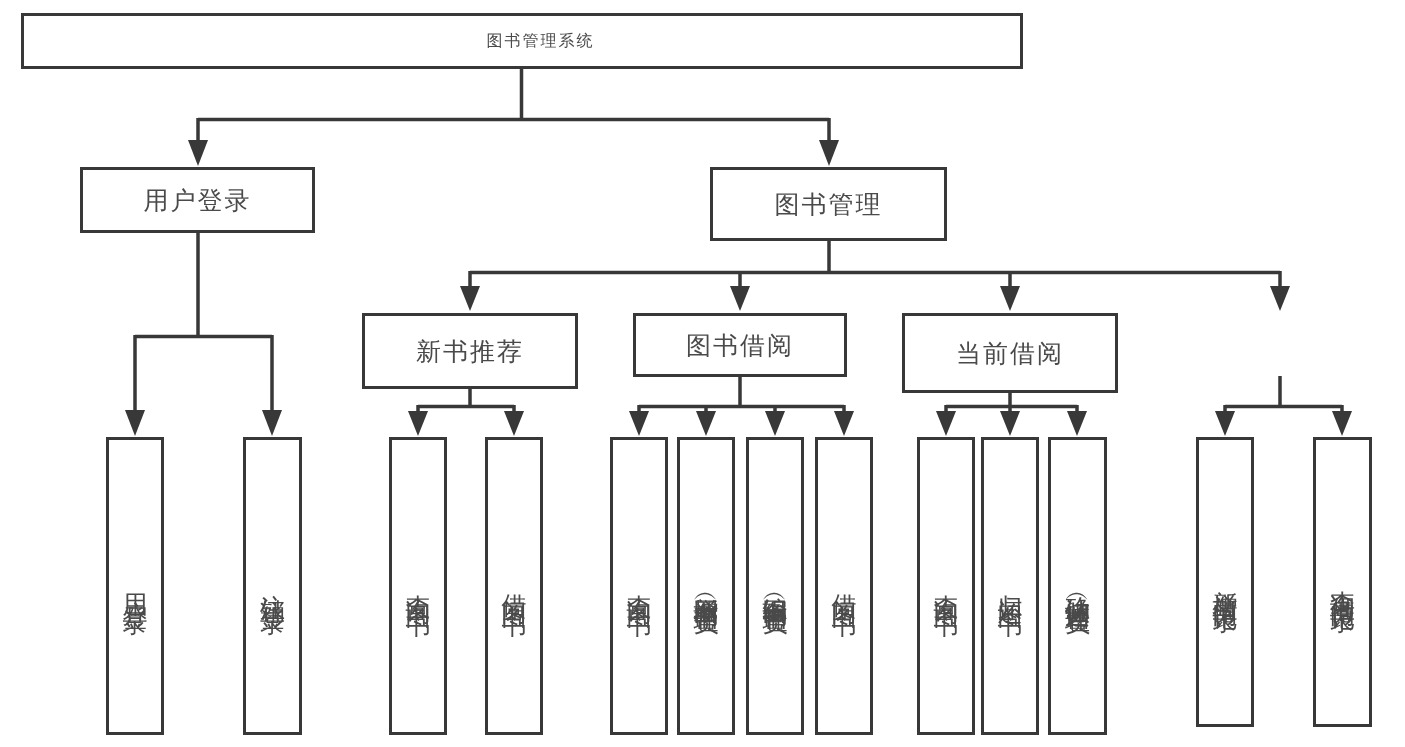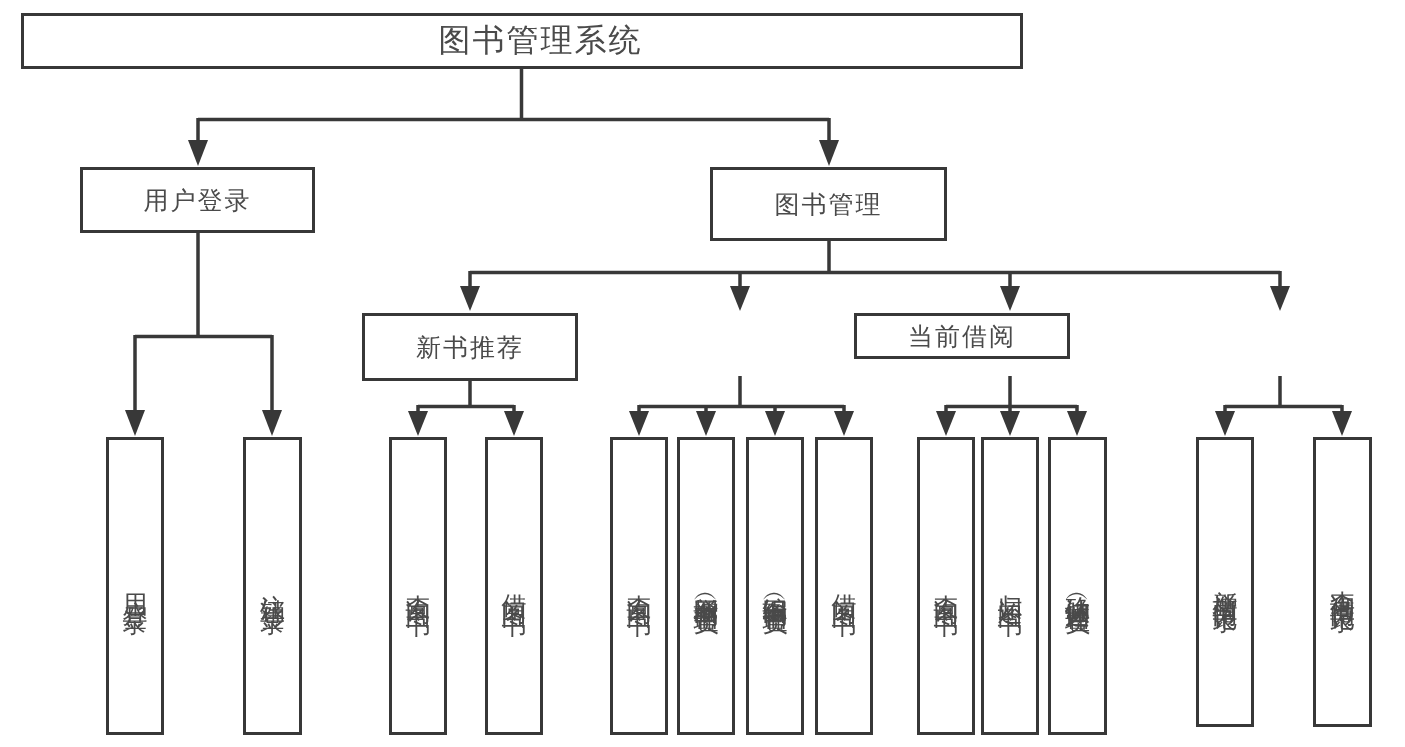--- a/index.html
+++ b/index.html
@@ -6,21 +6,21 @@
   #stage{
     position:relative;width:1405px;height:747px;background:#ffffff;
     font-family:"Liberation Sans",sans-serif;overflow:hidden;
   }
   #wires{position:absolute;left:0;top:0;width:1405px;height:747px;}
   .node{
     position:absolute;box-sizing:border-box;background:#ffffff;
     border:3px solid #383838;display:flex;align-items:center;justify-content:center;
     color:#4a4a4a;z-index:2;
   }
-  .root .lbl{font-size:32px;letter-spacing:2px;margin-left:37px;}
+  .root .lbl{font-size:16px;letter-spacing:2px;margin-left:37px;}
   .lvl .lbl{font-size:25px;letter-spacing:2px;}
   .lbl{white-space:nowrap;}
   .leaf .vtext{
     writing-mode:vertical-rl;text-orientation:mixed;
     font-size:25px;letter-spacing:6px;line-height:1;white-space:nowrap;
   }
   #watermark{
     position:absolute;left:1183px;top:715px;z-index:5;
     font-size:20px;color:#b9b9b9;letter-spacing:0.5px;white-space:nowrap;
   }
@@ -74,24 +74,27 @@
     <span class="lbl">图书管理系统</span>
   </div>
 
   <div class="node lvl" style="left:80px;top:167px;width:235px;height:66px">
     <span class="lbl">用户登录</span>
   </div>
   <div class="node lvl" style="left:710px;top:167px;width:237px;height:74px">
     <span class="lbl">图书管理</span>
   </div>
 
-  <div class="node lvl" style="left:362px;top:313px;width:216px;height:68px">
+  <div class="node lvl" style="left:362px;top:313px;width:216px;height:76px">
     <span class="lbl">新书推荐</span>
   </div>
-  <div class="node lvl" style="left:854px;top:313px;width:216px;height:46px">
+  <div class="node lvl" style="left:633px;top:313px;width:214px;height:64px">
+    <span class="lbl">图书借阅</span>
+  </div>
+  <div class="node lvl" style="left:902px;top:313px;width:216px;height:80px">
     <span class="lbl">当前借阅</span>
   </div>
 
   <div class="node leaf" style="left:106px;top:437px;width:58px;height:298px">
     <span class="vtext">用户登录</span>
   </div>
   <div class="node leaf" style="left:243px;top:437px;width:59px;height:298px">
     <span class="vtext">注销登录</span>
   </div>
 

